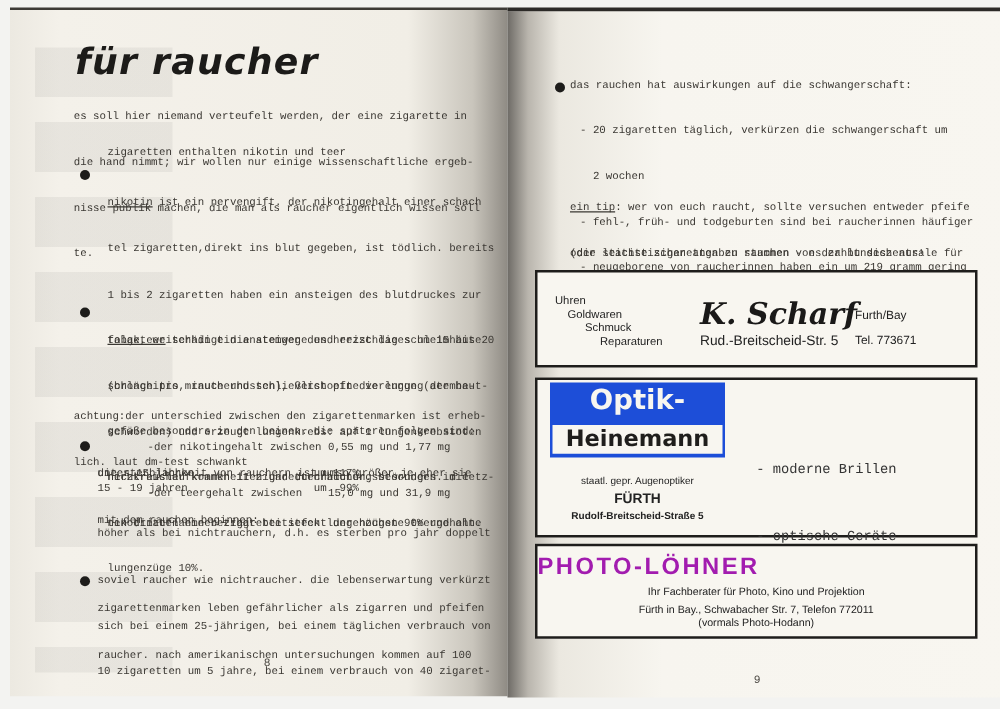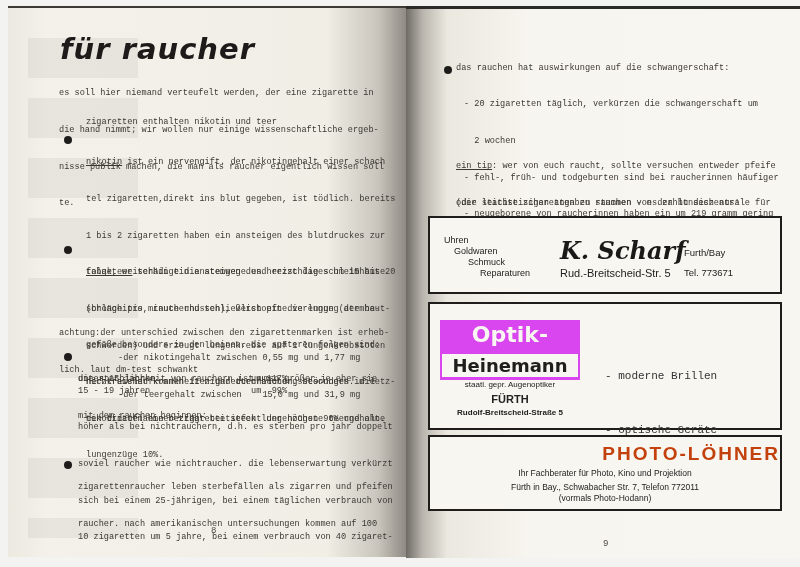--- a/index.html
+++ b/index.html
@@ -12,21 +12,21 @@
   .title { position:absolute; left:52px; top:24px; font-family:"DejaVu Sans", sans-serif; font-weight:bold; font-style:italic; font-size:29px; color:#1c1b19; letter-spacing:1px; }
   .txt { position:absolute; font-size:8.6px; line-height:12.2px; color:#3b3833; white-space:pre; }
   .bullet { position:absolute; width:8px; height:8px; border-radius:50%; background:#1d1c1a; }
   .u { text-decoration:underline;margin-top:34px; }
   .pageno { position:absolute; font-size:9px; color:#4a4741; }
 
   .ad { position:absolute; border:2px solid #1e1d1b; background:#f8f6f0; }
   .sans { font-family:"Liberation Sans", sans-serif; }
   .sc-list { position:absolute; font-size:9px; line-height:11px; color:#222; }
   .sc-name { position:absolute; left:130px; top:18px; font-family:"DejaVu Serif", serif; font-style:italic; font-weight:bold; font-size:24px; color:#1a1918; }
-  .opt-box { position:absolute; left:10px; top:16px; width:140px; height:60px; background:#d946ef; }
+  .opt-box { position:absolute; left:10px; top:2px; width:140px; height:60px; background:#1d4ed8; }
   .opt-top { position:absolute; left:0; top:2px; width:140px; text-align:center; font-family:"DejaVu Sans", sans-serif; font-weight:bold; font-size:22px; color:#f8f6f0; }
   .opt-bot { position:absolute; left:2px; top:34px; width:136px; height:23px; background:#f8f6f0; text-align:center; font-family:"DejaVu Sans", sans-serif; font-weight:bold; font-size:18px; line-height:23px; color:#1f1e1c; }
   .opt-list { position:absolute; left:175px; top:27px; font-family:"Liberation Mono", monospace; font-size:11px; line-height:18px; color:#333; white-space:pre; }
 </style>
 </head>
 <body>
 
 <div class="spread">
 
   <div class="page-left">
@@ -83,21 +83,21 @@
     <div class="txt" style="left:70px;top:389px;">
       <div>höher als bei nichtrauchern, d.h. es sterben pro jahr doppelt</div>
       <div>soviel raucher wie nichtraucher. die lebenserwartung verkürzt</div>
       <div>sich bei einem 25-jährigen, bei einem täglichen verbrauch von</div>
       <div>10 zigaretten um 5 jahre, bei einem verbrauch von 40 zigaret-</div>
       
     </div>
 
     <div class="bullet" style="left:56px;top:453px;"></div>
     <div class="txt" style="left:70px;top:449px;">
-      <div>zigarettenraucher leben sterbefällen als zigarren und pfeifen</div>
+      <div>zigarettenmarken leben gefährlicher als zigarren und pfeifen</div>
       <div>raucher. nach amerikanischen untersuchungen kommen auf 100</div>
       
       
       
     </div>
     <div class="pageno" style="left:203px;top:518px;">8</div>
   </div>
 
   <div class="page-right">
     <div class="bullet" style="left:38px;top:57px;"></div>
@@ -140,21 +140,21 @@
       <div class="sans" style="position:absolute;left:10px;top:89px;width:140px;text-align:center;font-size:11px;font-weight:bold;color:#222;">FÜRTH</div>
       <div class="sans" style="position:absolute;left:10px;top:104px;width:140px;text-align:center;font-size:8px;font-weight:bold;color:#222;">Rudolf-Breitscheid-Straße 5</div>
       <div class="opt-list">
         <div>- moderne Brillen</div>
         <div>- optische Geräte</div>
         <div>- Kontaktlinsen</div>
       </div>
     </div>
 
     <div class="ad" style="left:22px;top:426px;width:350px;height:72px;">
-      <div class="sans" style="position:absolute;left:0;top:6px;width:350px;text-align:right;font-size:19px;font-weight:bold;letter-spacing:2px;color:#c2410c;">PHOTO-LÖHNER</div>
+      <div class="sans" style="position:absolute;left:0;top:6px;width:350px;text-align:left;font-size:19px;font-weight:bold;letter-spacing:2px;color:#a21caf;">PHOTO-LÖHNER</div>
       <div class="sans" style="position:absolute;left:0;top:31px;width:350px;text-align:center;font-size:8.5px;color:#222;">Ihr Fachberater für Photo, Kino und Projektion</div>
       <div class="sans" style="position:absolute;left:0;top:45px;width:350px;text-align:center;font-size:8.5px;color:#222;">Fürth in Bay., Schwabacher Str. 7, Telefon 772011</div>
       <div class="sans" style="position:absolute;left:0;top:56px;width:350px;text-align:center;font-size:8.5px;color:#222;">(vormals Photo-Hodann)</div>
     </div>
 
     <div class="pageno" style="left:197px;top:530px;">9</div>
   </div>
 </div>
 
 </body></html>

